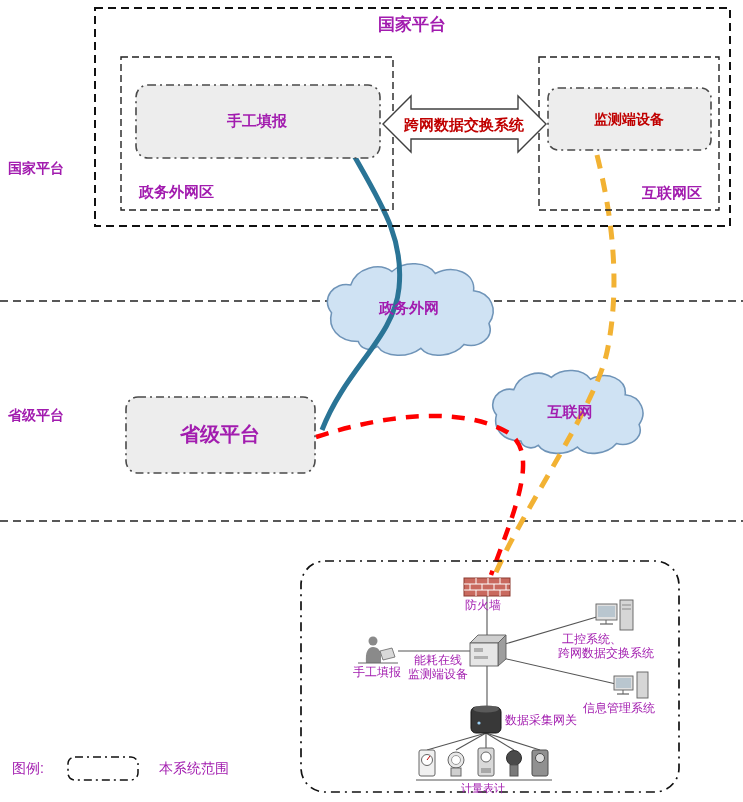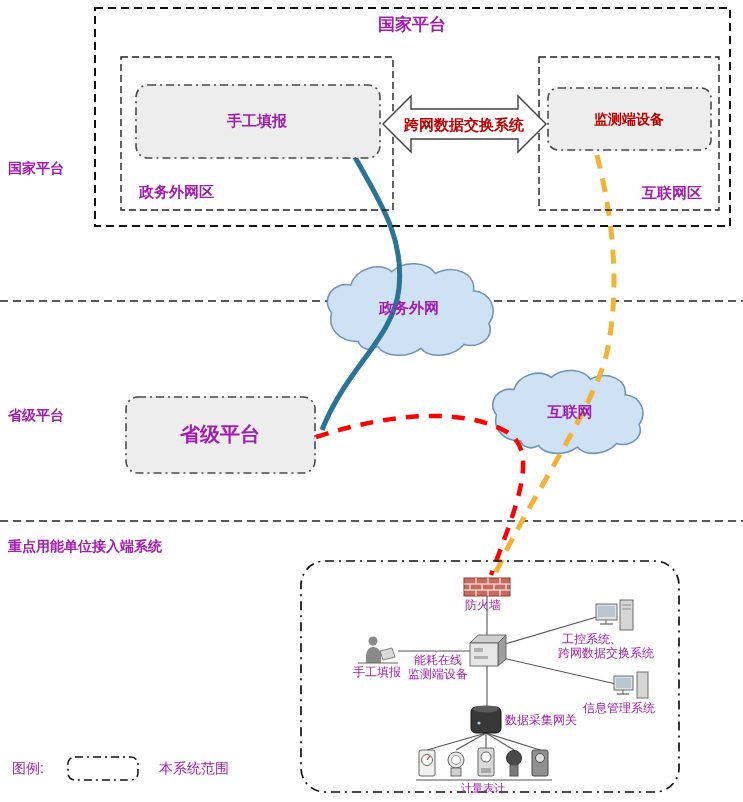--- a/index.html
+++ b/index.html
@@ -142,21 +142,20 @@
   <div class="lbl f13 b c red" style="left:464px;top:116px">跨网数据交换系统</div>
   <div class="lbl f14 b c red" style="left:629px;top:111px">监测端设备</div>
   <div class="lbl f13 b" style="left:139px;top:183px">政务外网区</div>
   <div class="lbl f13 b" style="left:642px;top:184px">互联网区</div>
 
   <div class="lbl f15 b c" style="left:409px;top:299px">政务外网</div>
   <div class="lbl f15 b c" style="left:570px;top:403px">互联网</div>
   <div class="lbl f14 b" style="left:8px;top:407px">省级平台</div>
   <div class="lbl f20 b c" style="left:220px;top:423px">省级平台</div>
 
-  <div class="lbl f14 b" style="left:8px;top:538px">重点用能单位接入端系统</div>
   <div class="lbl f12 c" style="left:483px;top:599px">防火墙</div>
   <div class="lbl f12 c" style="left:377px;top:666px">手工填报</div>
   <div class="lbl f12 c" style="left:438px;top:654px">能耗在线</div>
   <div class="lbl f12 c" style="left:438px;top:668px">监测端设备</div>
   <div class="lbl f12 c" style="left:592px;top:633px">工控系统、</div>
   <div class="lbl f12 c" style="left:606px;top:647px">跨网数据交换系统</div>
   <div class="lbl f12 c" style="left:619px;top:702px">信息管理系统</div>
   <div class="lbl f12" style="left:505px;top:714px">数据采集网关</div>
   <div class="lbl f11 c" style="left:483px;top:782px">计量表计</div>
 

